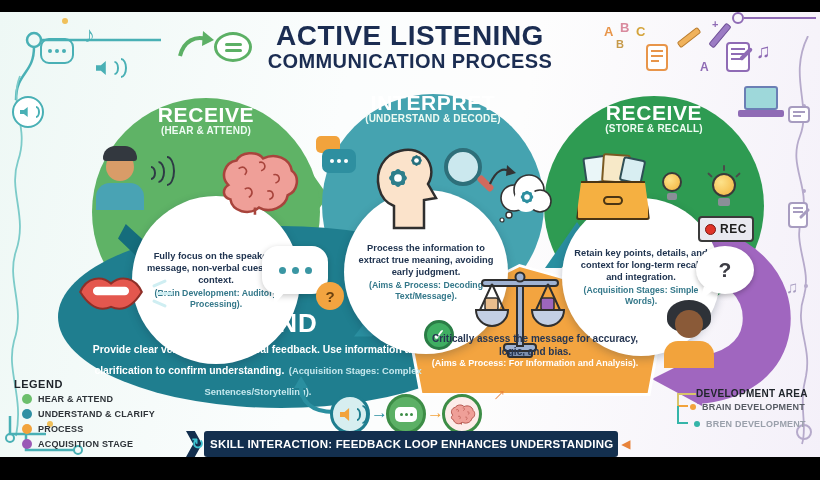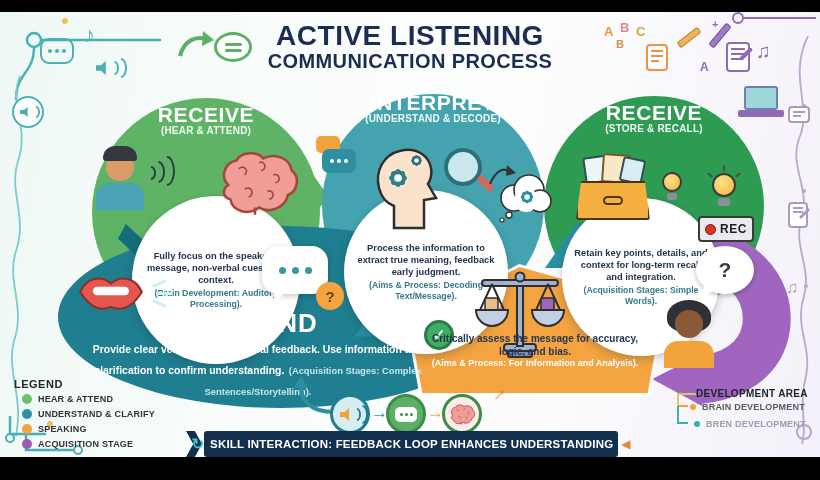--- a/index.html
+++ b/index.html
@@ -171,21 +171,21 @@
   <div class="head-wrap" style="left:544px;top:102px;width:220px">
     <div class="stage-name">RECEIVE</div>
     <div class="stage-sub">(STORE &amp; RECALL)</div>
   </div>
 
   <div class="bubble" style="left:132px;top:196px;width:168px;height:168px">
     <div class="desc">Fully focus on the speaker's message, non-verbal cues, and context.</div>
     <div class="note">(Brain Development: Auditory Processing).</div>
   </div>
   <div class="bubble" style="left:344px;top:190px;width:164px;height:164px">
-    <div class="desc">Process the information to extract true meaning, feedback early judgment.</div>
+    <div class="desc">Process the information to extract true meaning, avoiding early judgment.</div>
     <div class="note">(Aims &amp; Process: Decoding Text/Message).</div>
   </div>
   <div class="bubble" style="left:562px;top:198px;width:158px;height:158px">
     <div class="desc">Retain key points, details, and context for long-term recall and integration.</div>
     <div class="note">(Acquisition Stages: Simple Words).</div>
   </div>
 
   <div class="person" style="left:96px;top:146px;width:48px;height:64px">
     <div class="face" style="left:10px;top:7px;width:28px;height:28px;background:#d99c68"></div>
     <div class="hair" style="left:7px;top:0;width:34px;height:15px;background:#33383f;border-radius:16px 16px 4px 4px"></div>
@@ -338,21 +338,21 @@
   <div class="legend-row" style="left:22px;top:394px">
     <span class="dot" style="width: 10px; height: 10px; background: rgb(108, 191, 108);"></span>
     <span class="legend-label">HEAR &amp; ATTEND</span>
   </div>
   <div class="legend-row" style="left:22px;top:409px">
     <span class="dot" style="width: 10px; height: 10px; background: rgb(46, 143, 163);"></span>
     <span class="legend-label">UNDERSTAND &amp; CLARIFY</span>
   </div>
   <div class="legend-row" style="left:22px;top:424px">
     <span class="dot" style="width: 10px; height: 10px; background: rgb(242, 163, 60);"></span>
-    <span class="legend-label">SPEAKING</span>
+    <span class="legend-label">PROCESS</span>
   </div>
   <div class="legend-row" style="left:22px;top:439px">
     <span class="dot" style="width: 10px; height: 10px; background: rgb(155, 89, 182);"></span>
     <span class="legend-label">ACQUISITION STAGE</span>
   </div>
 
   <svg class="abs z8" style="left:668px;top:392px" width="30" height="40" viewBox="0 0 30 40">
     <path d="M28,2 H10 V14" fill="none" stroke="#d8c46a" stroke-width="2"></path>
     <path d="M10,14 H20" fill="none" stroke="#f2a33c" stroke-width="2"></path>
     <path d="M10,14 V31 H20" fill="none" stroke="#35b5a9" stroke-width="2"></path>

